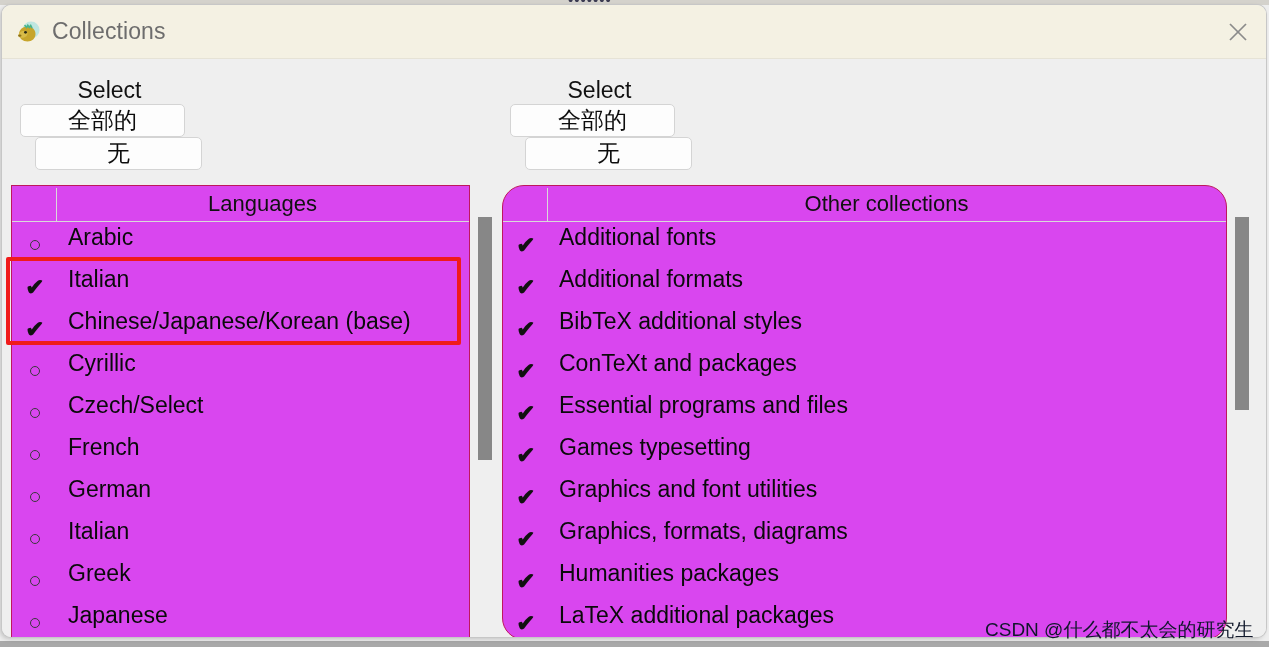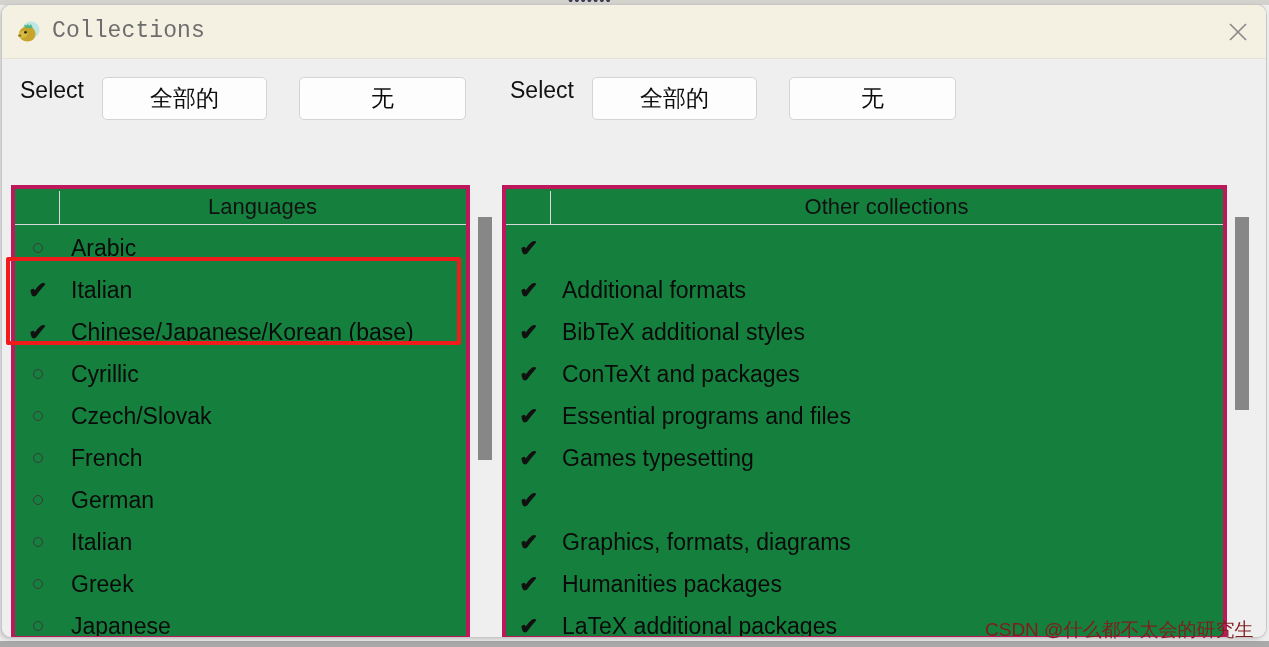--- a/index.html
+++ b/index.html
@@ -71,21 +71,21 @@
   .title-icon {
     position: absolute;
     left: 14px; top: 15px;
     width: 26px; height: 26px;
   }
   .title-text {
     position: absolute;
     left: 50px; top: 13px;
     font-size: 23px;
     color: #6d6d6d;
-    font-family: Liberation Mono, monospace;
+    font-family: Liberation Sans, sans-serif;
     letter-spacing: 0.1px;
   }
   .close-btn {
     position: absolute;
     right: 0px; top: 0px;
     width: 56px; height: 54px;
     display: flex; align-items: center; justify-content: center;
     cursor: pointer;
   }
   .close-btn svg { display: block; }
@@ -93,22 +93,23 @@
   .body-area {
     position: relative;
     height: 578px;
     background: #efefef;
   }
 
   
   .select-row {
     position: absolute;
     display: flex;
-    align-items: flex-start;
+    align-items: center;
     height: 44px;
+    flex-direction: column;
   }
   .select-row.left  { left: 18px;  top: 18px; }
   .select-row.right { left: 508px; top: 18px; }
 
   .select-label {
     font-size: 23px;
     color: #111;
     margin-right: 18px;
     white-space: nowrap;
   }
@@ -127,26 +128,26 @@
     padding: 0;
   }
   .sel-btn.all  { width: 165px; margin-right: 32px; }
   .sel-btn.none { width: 167px; }
   .select-row.right .sel-btn.all  { width: 165px; }
   .select-row.right .sel-btn.none { width: 167px; }
 
   
   .panel {
     position: absolute;
-    background: #15803d;
-    border: 4px solid #be185d;
+    background: #d946ef;
+    border: 1px solid #be185d;
     overflow: hidden;
   }
   .panel.left  { left: 9px;   top: 126px; width: 459px; height: 455px; }
-  .panel.right { left: 500px; top: 126px; width: 725px; height: 455px; }
+  .panel.right { left: 500px; top: 126px; width: 725px; height: 455px; border-radius: 22px; }
 
   .panel-head {
     position: relative;
     height: 36px;
     border-bottom: 1px solid #d9d9d9;
     display: flex;
     align-items: center;
   }
   .panel-head .col-div {
     position: absolute;
@@ -161,21 +162,20 @@
     color: #111;
     padding-left: 44px;
   }
   .panel.right .panel-head .head-title { padding-left: 44px; }
 
   .list {
     padding-top: 2px;
   }
   .list-row {
     display: flex;
-    align-items: center;
     height: 42px;
     cursor: pointer;
   }
   .mark-cell {
     width: 46px;
     min-width: 46px;
     display: flex;
     align-items: center;
     justify-content: center;
     font-size: 19px;
@@ -227,21 +227,21 @@
     border-radius: 2px;
     pointer-events: none;
   }
 
   
   .watermark {
     position: absolute;
     left: 985px;
     top: 617px;
     font-size: 19px;
-    color: #7f1d1d;
+    color: #0f172a;
     white-space: nowrap;
     pointer-events: none;
     font-family: "Liberation Sans", sans-serif;
   }
 </style>
 </head>
 <body>
 
 <div id="stage">
 
@@ -311,21 +311,21 @@
             <div class="list-row">
               <div class="mark-cell circle">
                 <span class="circle-glyph"></span>
               </div>
               <div class="row-label">Cyrillic</div>
             </div>
             <div class="list-row">
               <div class="mark-cell circle">
                 <span class="circle-glyph"></span>
               </div>
-              <div class="row-label">Czech/Slovak</div>
+              <div class="row-label">Czech/Select</div>
             </div>
             <div class="list-row">
               <div class="mark-cell circle">
                 <span class="circle-glyph"></span>
               </div>
               <div class="row-label">French</div>
             </div>
             <div class="list-row">
               <div class="mark-cell circle">
                 <span class="circle-glyph"></span>
@@ -354,20 +354,21 @@
       </div>
 
       <div class="panel right">
         <div class="panel-head">
           <div class="col-div"></div>
           <div class="head-title">Other collections</div>
         </div>
         <div class="list" id="other-list">
             <div class="list-row">
               <div class="mark-cell check">✔</div>
+              <div class="row-label">Additional fonts</div>
             </div>
             <div class="list-row">
               <div class="mark-cell check">✔</div>
               <div class="row-label">Additional formats</div>
             </div>
             <div class="list-row">
               <div class="mark-cell check">✔</div>
               <div class="row-label">BibTeX additional styles</div>
             </div>
             <div class="list-row">
@@ -377,20 +378,21 @@
             <div class="list-row">
               <div class="mark-cell check">✔</div>
               <div class="row-label">Essential programs and files</div>
             </div>
             <div class="list-row">
               <div class="mark-cell check">✔</div>
               <div class="row-label">Games typesetting</div>
             </div>
             <div class="list-row">
               <div class="mark-cell check">✔</div>
+              <div class="row-label">Graphics and font utilities</div>
             </div>
             <div class="list-row">
               <div class="mark-cell check">✔</div>
               <div class="row-label">Graphics, formats, diagrams</div>
             </div>
             <div class="list-row">
               <div class="mark-cell check">✔</div>
               <div class="row-label">Humanities packages</div>
             </div>
             <div class="list-row">

